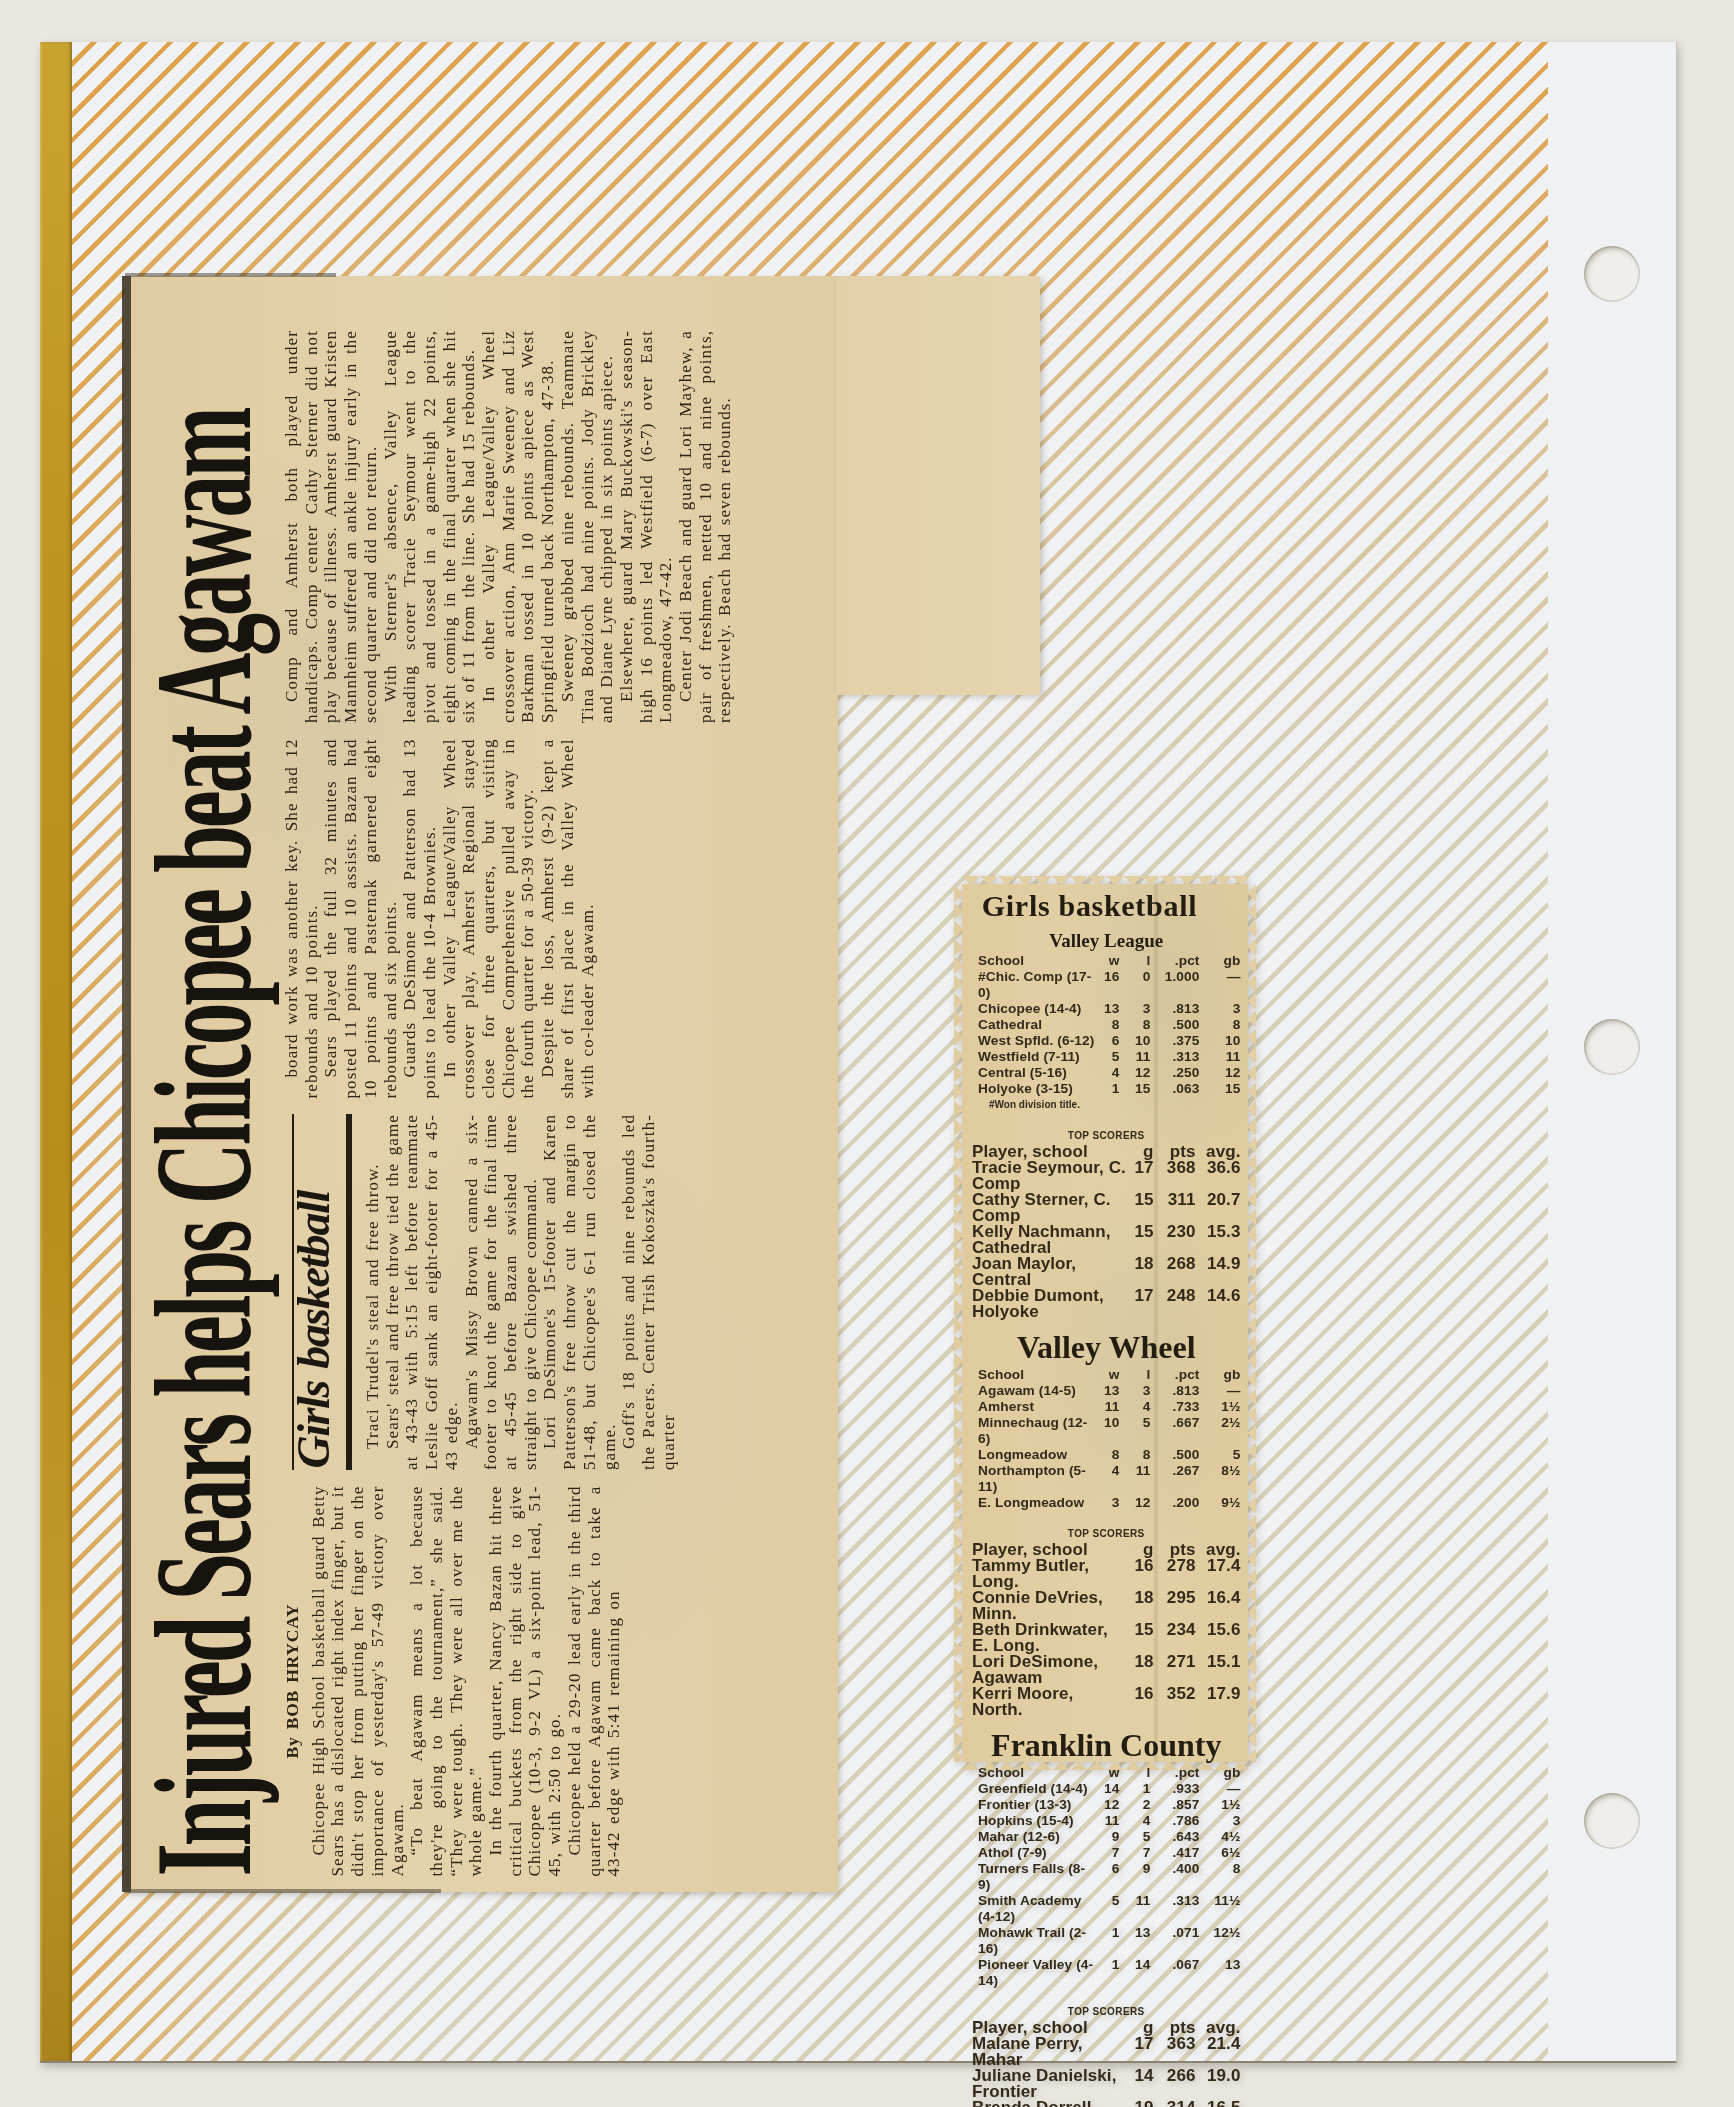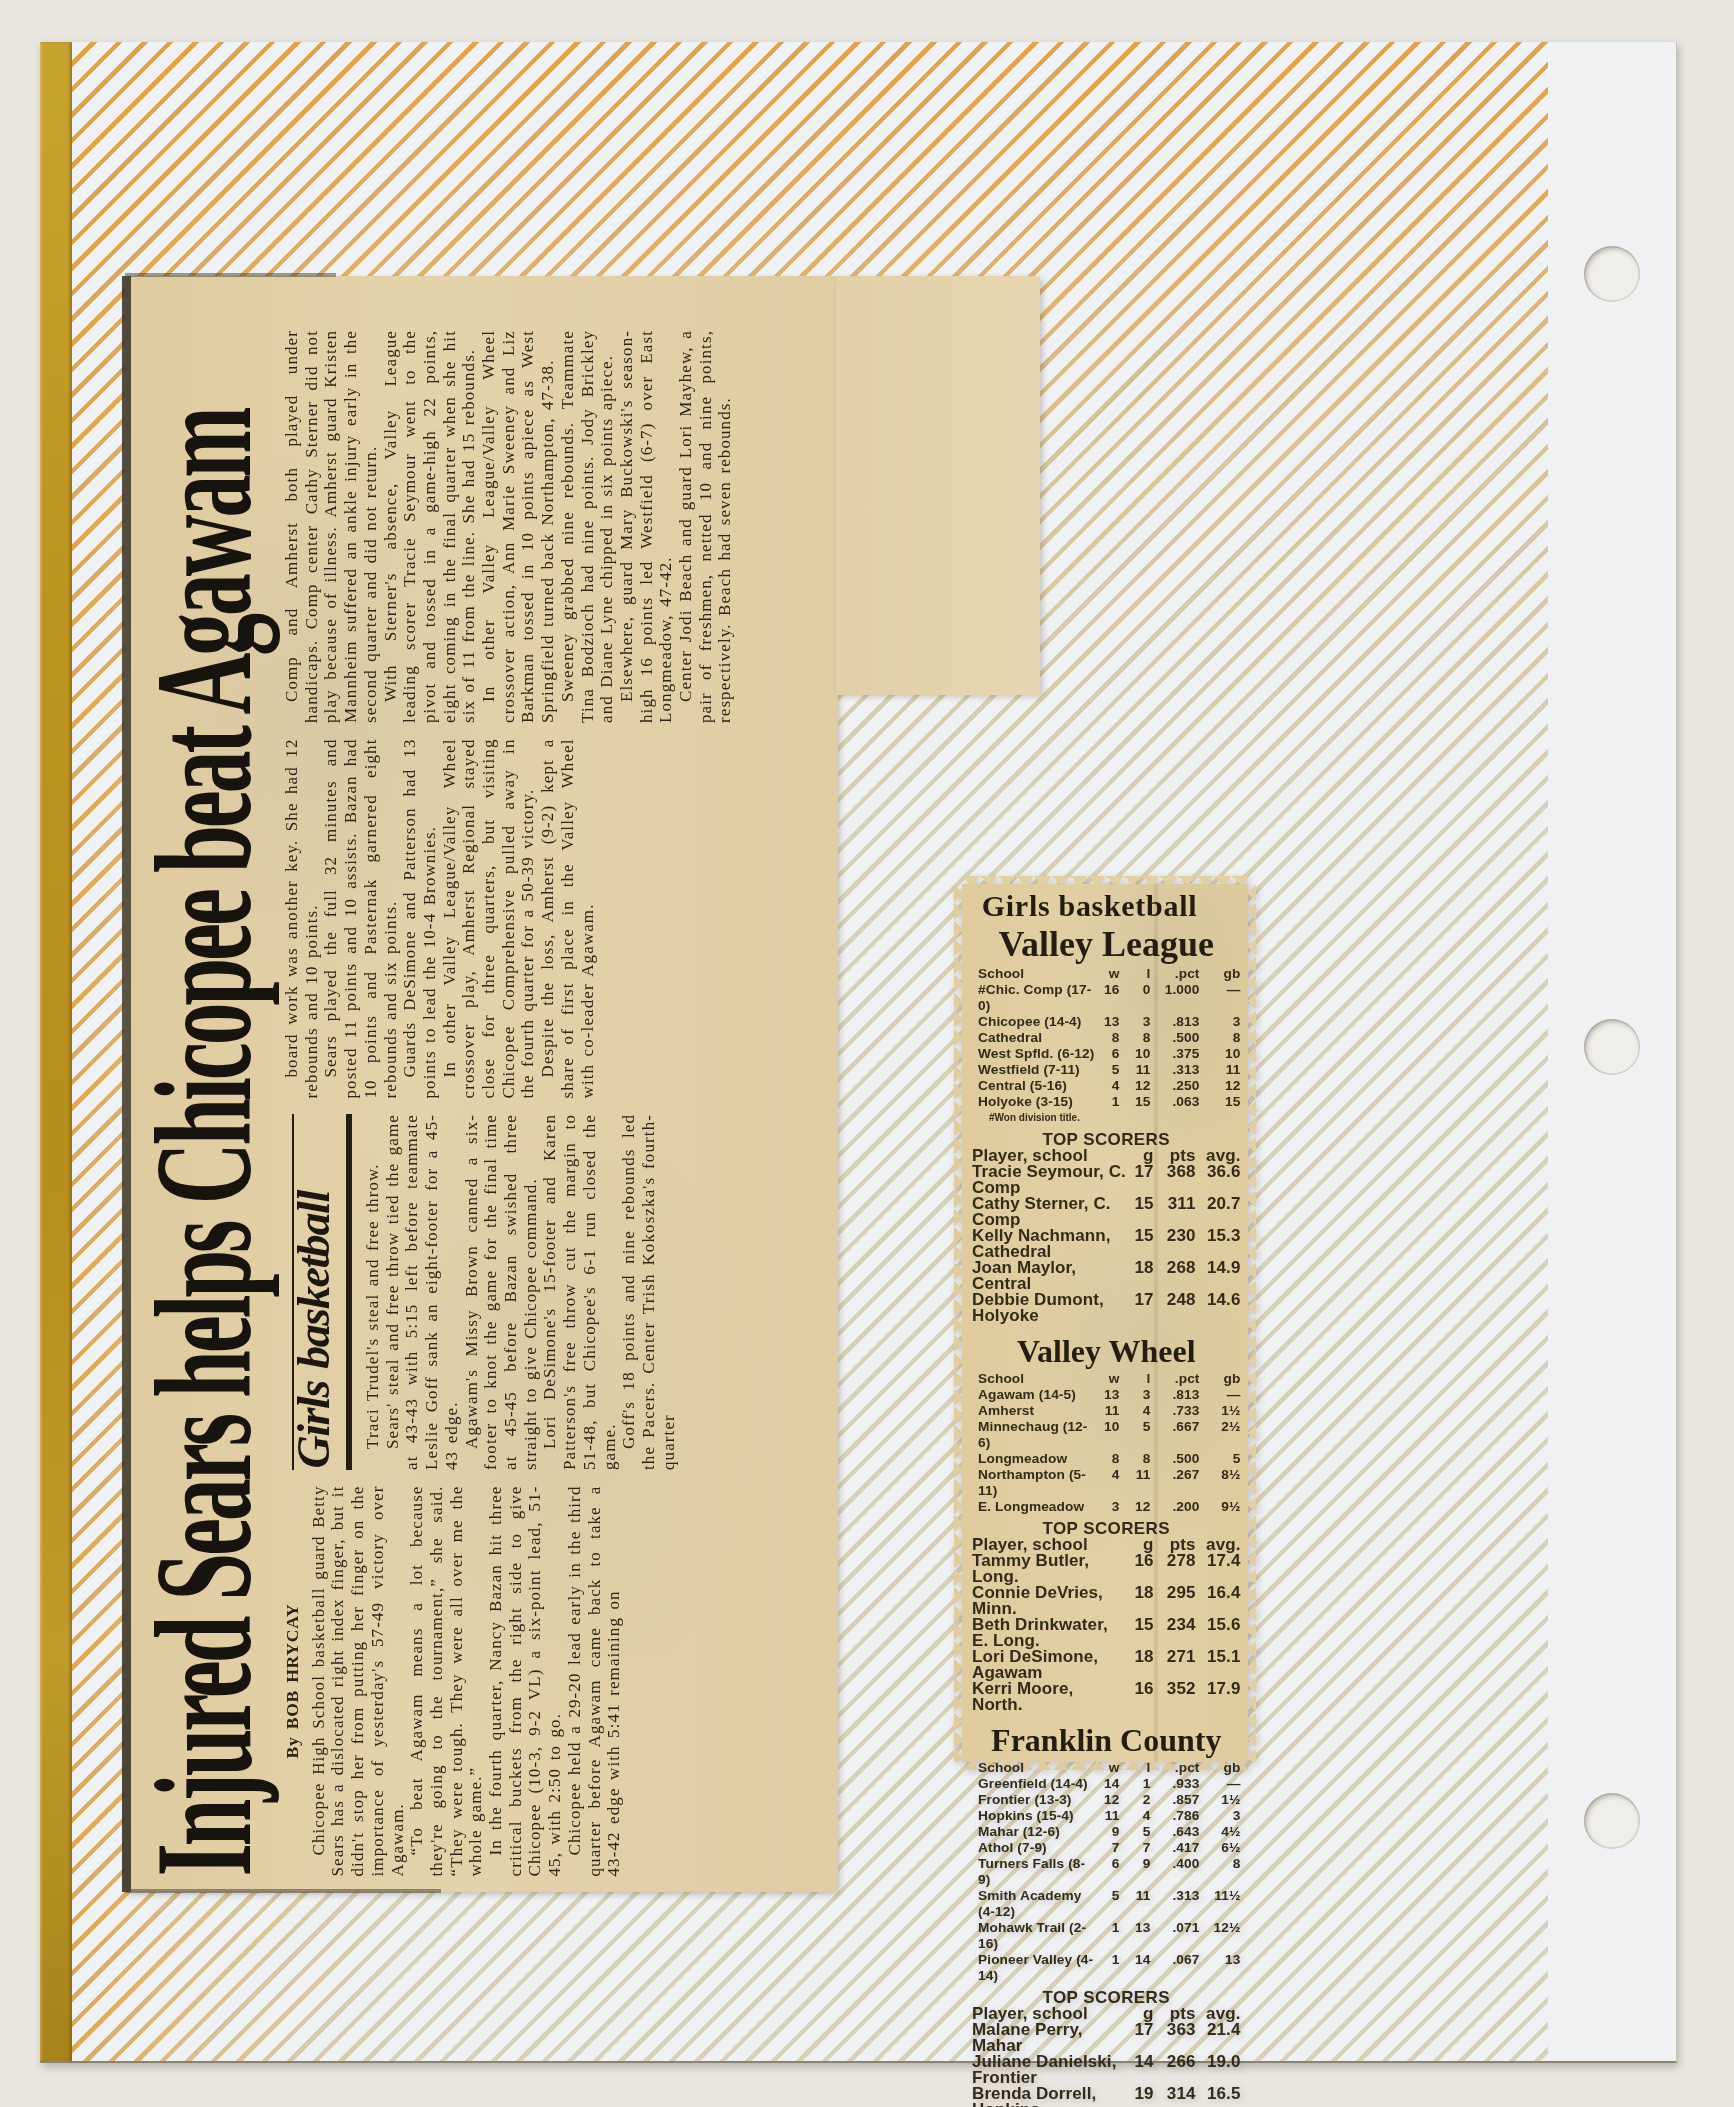--- a/index.html
+++ b/index.html
@@ -71,31 +71,31 @@
      background:conic-gradient(from 135deg at 50% 0%, #dfcb9d 0 90deg, rgba(0,0,0,0) 0) 0 0/18px 9px repeat-x;}
   .zz.l{top:8.4px;bottom:8.4px;left:0;width:9px;
      background:conic-gradient(from 225deg at 100% 50%, #e0cc9f 0 90deg, rgba(0,0,0,0) 0) 0 0/9px 18px repeat-y;}
   .zz.r{top:8.4px;bottom:8.4px;right:0;width:9px;
      background:conic-gradient(from 45deg at 0% 50%, #e2cfa4 0 90deg, rgba(0,0,0,0) 0) 0 0/9px 18px repeat-y;}
   #stats-content{position:absolute;left:18px;top:12.6px;right:15.5px;color:#332a1a;
         font-family:"Liberation Sans",sans-serif;}
   #stats-title{font-family:"Liberation Serif",serif;font-weight:700;font-size:30px;color:#231d11;
         letter-spacing:0.7px;padding-left:9.8px;}
   .league-title{font-family:"Liberation Serif",serif;font-weight:700;text-align:center;color:#241e12;}
-  .league-title.sz1{font-size:36px;}
+  .league-title.sz1{font-size:19px;margin-top:7px;}
   .league-title.sz2{font-size:32px;margin-top:8.4px;}
   .srow{display:grid;grid-template-columns:1fr 25px 31px 49px 41px;line-height:16px;
         font-size:13.7px;font-weight:700;letter-spacing:0.1px;margin-left:6px;}
   .srow .num{text-align:right;}
   .srow.hd{line-height:17px;}
   .prow{display:grid;grid-template-columns:1fr 27px 42px 45px;line-height:16px;
         font-size:17px;font-weight:700;letter-spacing:0.1px;}
   .prow .num{text-align:right;}
   .note{font-size:10px;font-weight:700;line-height:16px;padding-left:17px;}
-  .ts{text-align:center;font-size:17px;font-weight:700;line-height:17.6px;letter-spacing:0.4px;margin-top:5px;}
+  .ts{text-align:center;font-size:10px;font-weight:700;line-height:17.6px;letter-spacing:0.4px;margin-top:14px;}
 </style>
 </head>
 <body>
 
 <div id="scan">
 
   <div id="sheet">
     <div class="stripes"></div>
     <div class="stripes orange-top"></div>
     <div class="stripes orange-left"></div>

